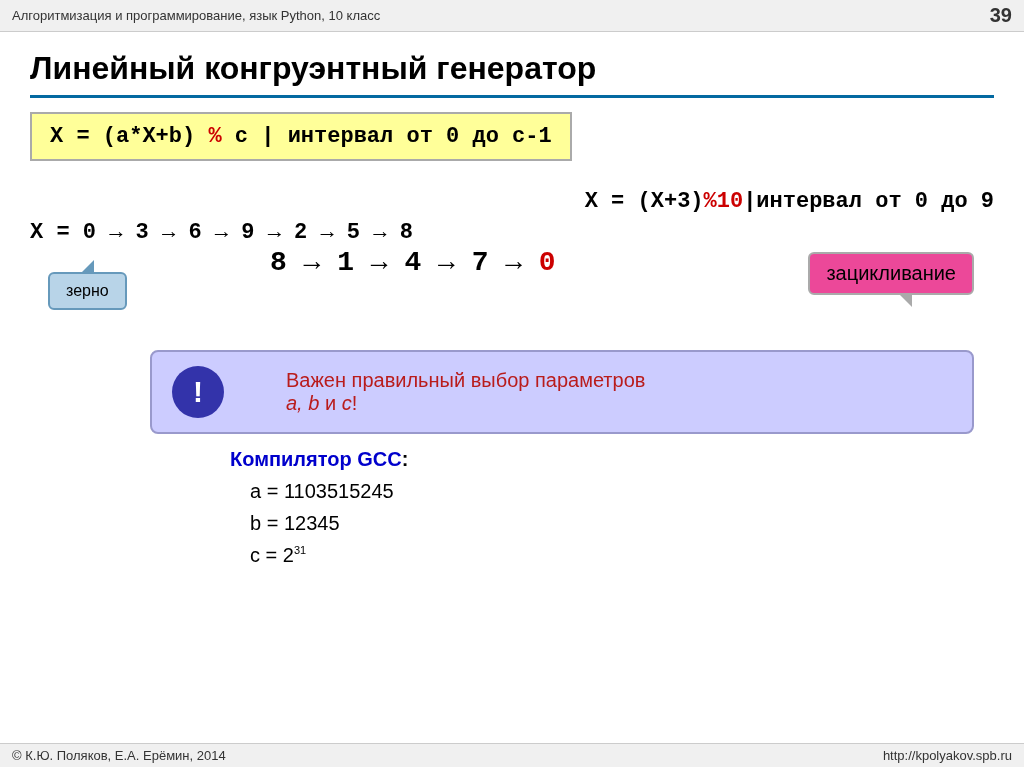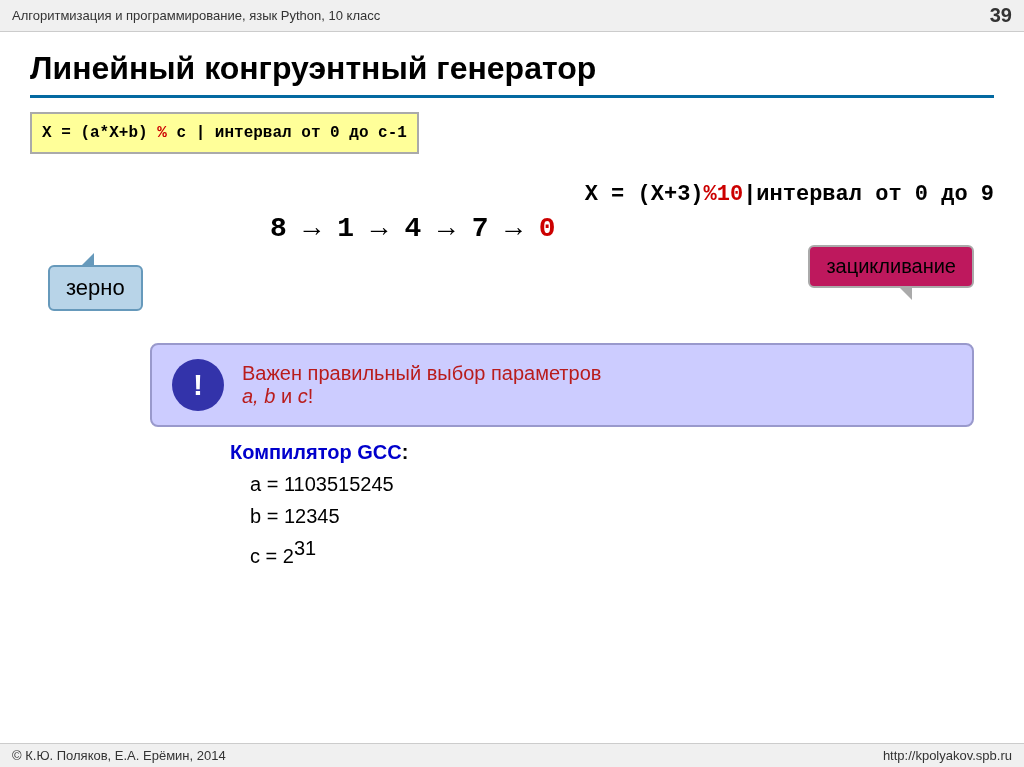--- a/index.html
+++ b/index.html
@@ -1,15 +1,15 @@
 <!DOCTYPE html>
 <html><head>
   <meta charset="utf-8">
   <style>
-    * { margin: 0; padding: 0; box-sizing: border-box; }
+    * { margin: 0; padding: 0; box-sizing: border-box; gap: 44px; }
     body {
       width: 1024px;
       height: 767px;
       background: #fff;
       font-family: Arial, sans-serif;
       overflow: hidden;
       position: relative;
     }
 
     
@@ -42,25 +42,25 @@
       color: #000;
       margin-bottom: 14px;
       border-bottom: 3px solid #0369a1;
       padding-bottom: 8px;
     }
 
     
     .formula-box {
       background: #ffff99;
       border: 2px solid #aaa;
-      padding: 10px 10px;
+      padding: 10px 18px;
       margin-bottom: 18px;
       display: inline-block;
       font-family: 'Courier New', monospace;
-      font-size: 16px;
+      font-size: 22px;
       font-weight: bold;
       color: #000;
     }
 
     .formula-box .red { color: #cc0000; }
 
     .code-line {
       font-family: 'Courier New', monospace;
       font-size: 22px;
       font-weight: bold;
@@ -105,39 +105,39 @@
 
     
     .callout-zerno {
       position: absolute;
       left: 18px;
       top: 52px;
       background: #b8d4e8;
       border: 2px solid #6699bb;
       border-radius: 6px;
       padding: 8px 16px;
-      font-size: 22px;
+      font-size: 16px;
       color: #000;
     }
 
     .callout-zerno::before {
       content: '';
       position: absolute;
       top: -14px;
       left: 30px;
       border-left: 14px solid transparent;
       border-right: 0px solid transparent;
       border-bottom: 14px solid #6699bb;
     }
 
     .callout-zatsikl {
       position: absolute;
       right: 20px;
       top: 32px;
-      background: #be185d;
+      background: #ec4899;
       border: 2px solid #aaa;
       border-radius: 6px;
       padding: 8px 16px;
       font-size: 20px;
       color: #000;
     }
 
     .callout-zatsikl::before {
       content: '';
       position: absolute;
@@ -202,21 +202,21 @@
 
     .compiler-values {
       font-family: Liberation Sans, sans-serif;
       font-size: 20px;
       color: #000;
       line-height: 1.6;
       margin-left: 20px;
     }
 
     .compiler-values sup {
-      font-size: 20px;
+      font-size: 11px;
     }
 
     
     .footer {
       position: absolute;
       bottom: 0;
       left: 0;
       right: 0;
       background: #f0f0f0;
       border-top: 1px solid #ccc;
@@ -250,20 +250,21 @@
     <span>X = (X+3)</span>
       <span class="red"> % </span>
       <span class="red">10</span>
       <span> | </span>
       <span>интервал от 0 до 9</span>
   </div>
 
   
   <div class="sequence-area">
 
+    <div class="seq-line1">X = 0 → 3 → 6 → 9 → 2 → 5 → 8</div>
 
     <div class="seq-line2">
       <span>8 → 1 → 4 → 7 → </span><span class="red">0</span>
     </div>
 
     <div class="callout-zerno">
       <span>зерно</span>
     </div>
 
     <div class="callout-zatsikl">

